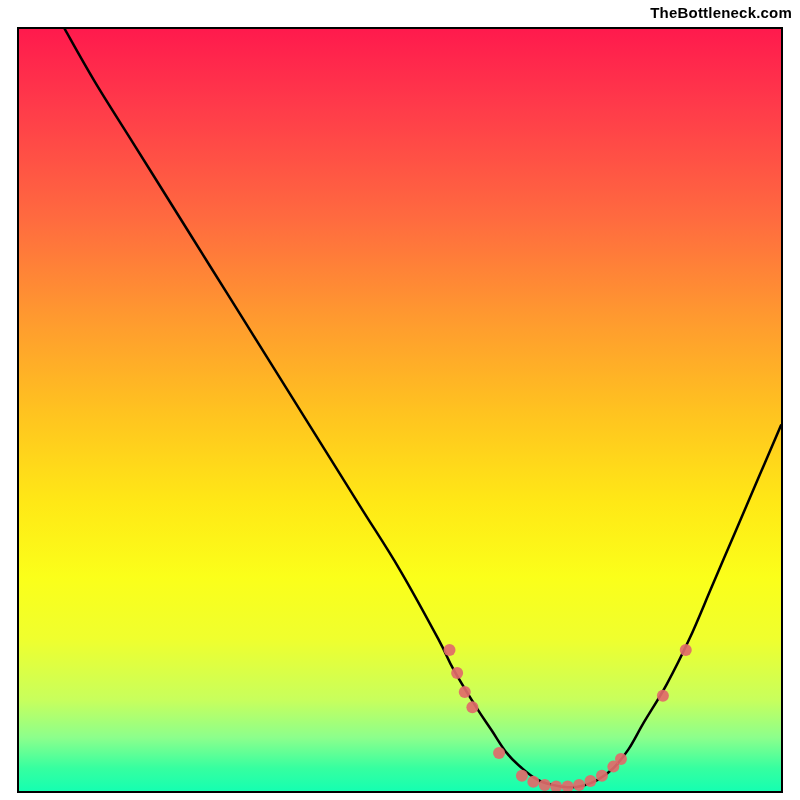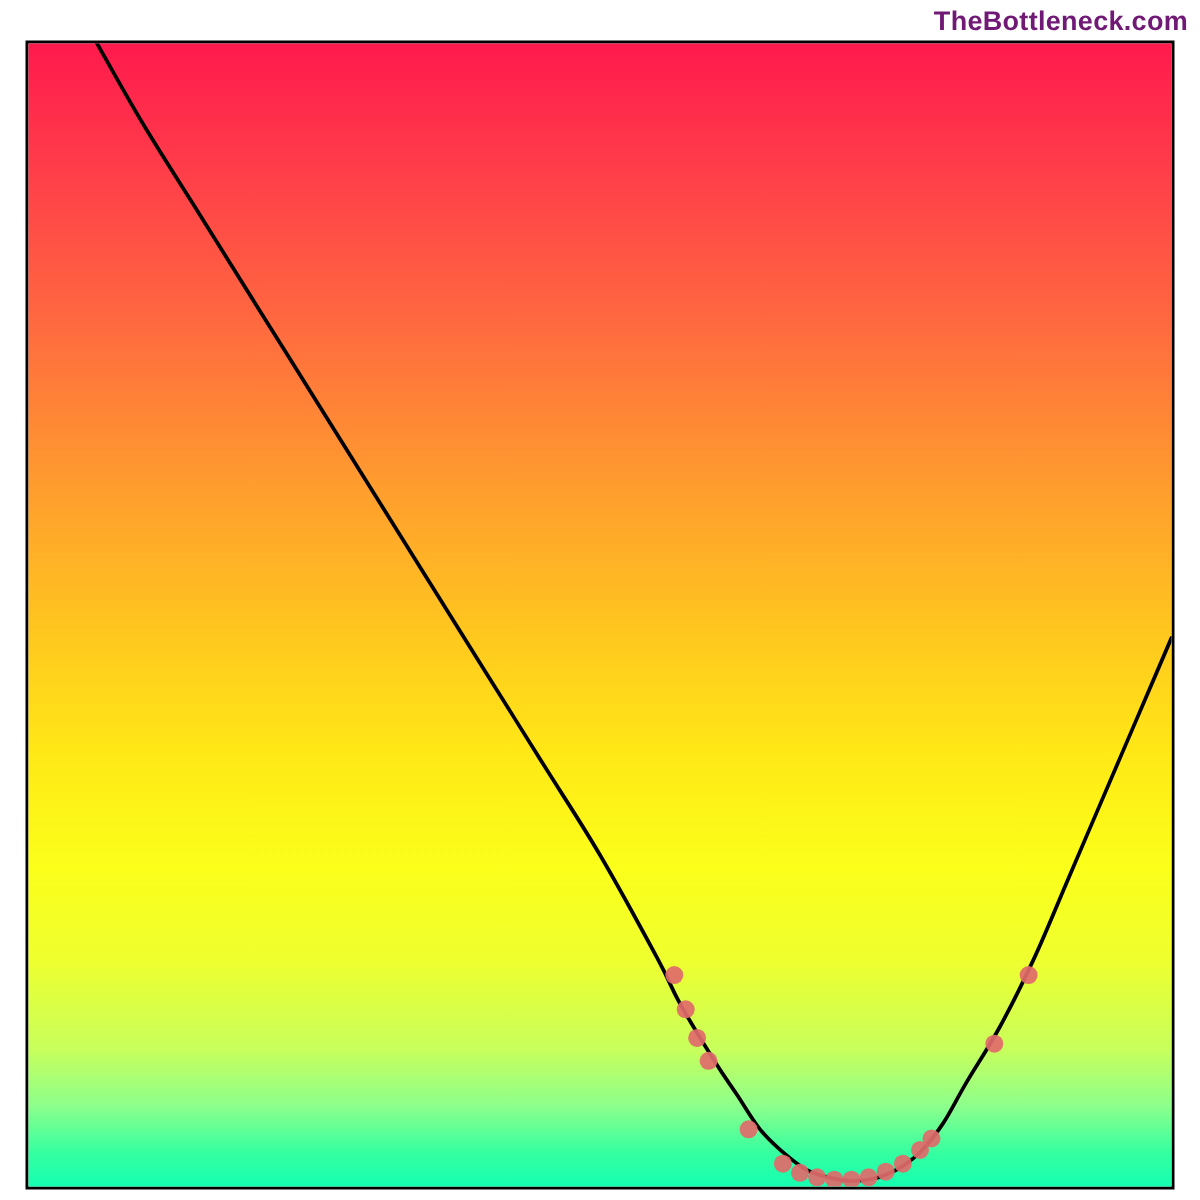--- a/index.html
+++ b/index.html
@@ -14,23 +14,23 @@
   .frame {
     position: relative;
     width: 800px;
     height: 800px;
     box-sizing: border-box;
   }
   .watermark {
     position: absolute;
     top: 4px;
     right: 8px;
-    font-size: 18px;
+    font-size: 15px;
     font-weight: 600;
-    color: #701a75;
+    color: #000000;
     font-family: Arial, Helvetica, sans-serif;
     letter-spacing: 0.2px;
   }
   .plot-outer {
     position: absolute;
     left: 17px;
     top: 27px;
     width: 766px;
     height: 766px;
     border: 2px solid #000;

